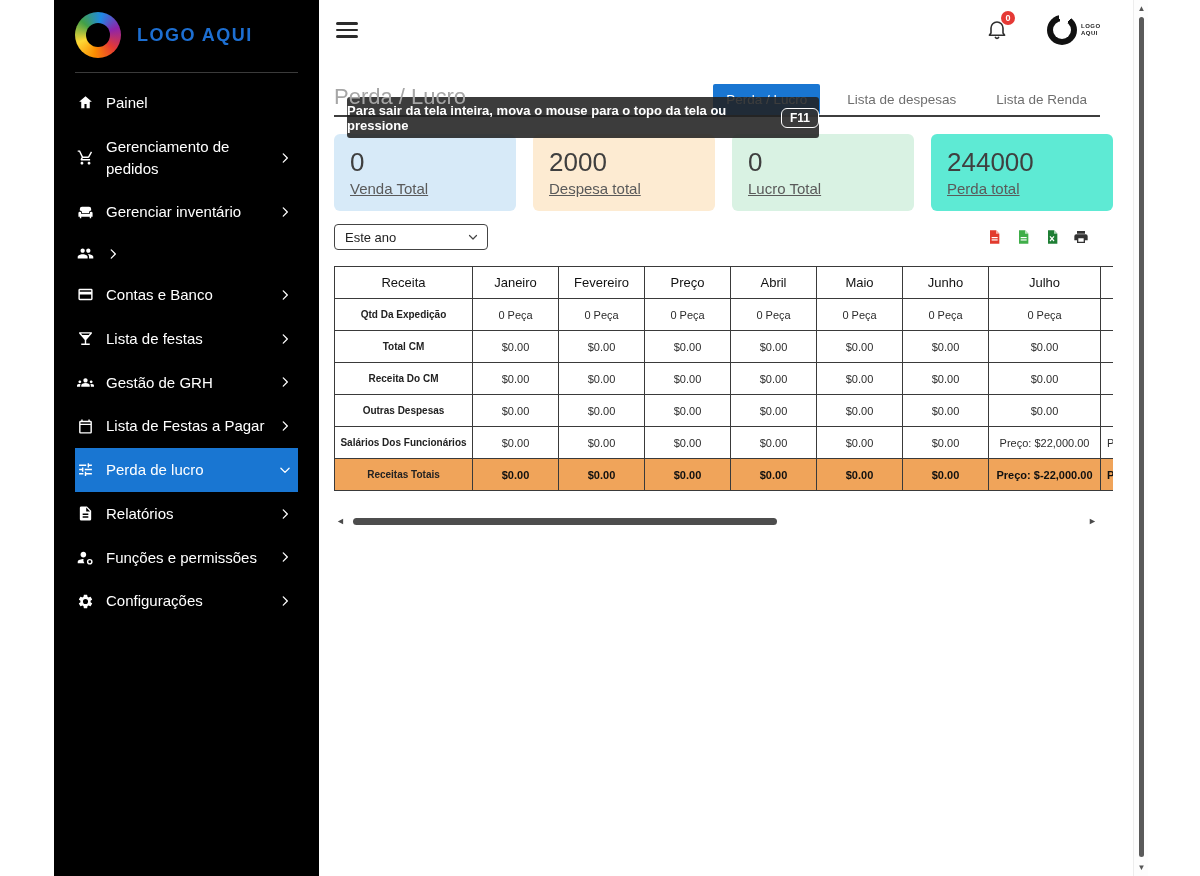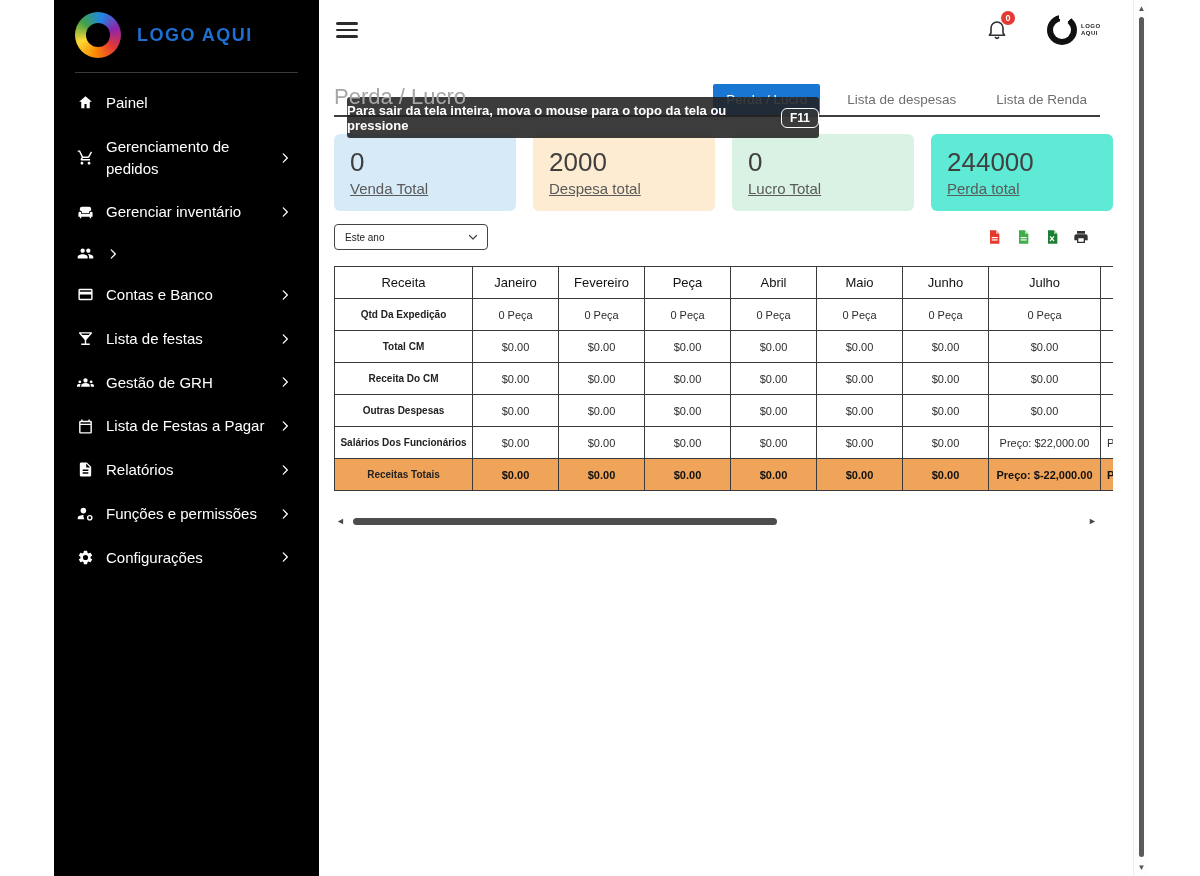--- a/index.html
+++ b/index.html
@@ -60,21 +60,21 @@
 
   .stats-row { display:flex; gap:17px; margin-top:17px; }
   .stat-card { width:182px; height:77px; border-radius:6px; padding:10px 0 10px 16px;
     display:flex; flex-direction:column; justify-content:center; }
   .stat-value { font-size:26px; color:#3f3f3f; font-weight:500; line-height:1.15; }
   .stat-label { font-size:15px; color:#5a5a5a; margin-top:2px;text-decoration:underline; }
 
   .filter-row { display:flex; align-items:center; margin-top:13px; }
   .select { width:154px; height:26px; border:1px solid #444; border-radius:4px; background:#fff;
     display:flex; align-items:center; justify-content:space-between; padding:0 8px 0 10px;
-    font-size:10px; color:#222; cursor:pointer;gap:27px; }
+    font-size:13px; color:#222; cursor:pointer;gap:27px; }
   .select svg { width:12px; height:12px; }
   .filter-spacer { flex:1; }
   .export-icons { display:flex; gap:13px; margin-right:24px; }
   .exp-icon { width:16px; height:16px; cursor:pointer; display:inline-flex; }
   .exp-icon svg { width:16px; height:16px; }
 
   .table-wrap { margin-top:16px; overflow:hidden; width:100%; }
   table.report { border-collapse:collapse; table-layout:fixed; width:878px; }
   table.report th, table.report td { border:1px solid #3a3a3a; text-align:center;
     white-space:nowrap; overflow:hidden; height:32px; padding:2px 3px; }
@@ -195,20 +195,33 @@
         <div class="side-item">
           <span class="side-icon">
             <svg viewBox="0 0 24 24" fill="#fff">
               <path d="M19 4h-1V2h-2v2H8V2H6v2H5a2 2 0 0 0-2 2v14a2 2 0 0 0 2 2h14a2 2 0 0 0 2-2V6a2 2 0 0 0-2-2zm0 16H5V10h14zM5 8V6h14v2z"></path>
             </svg>
           </span>
           <span class="side-label">Lista de Festas a Pagar</span>
           <span class="side-chev">
             <svg viewBox="0 0 24 24">
               <path d="M9 5l7 7-7 7" fill="none" stroke="#fff" stroke-width="2.2" stroke-linecap="round" stroke-linejoin="round"></path>
+            </svg>
+          </span>
+        </div>
+        <div class="side-item" style="background: rgb(25, 118, 210);">
+          <span class="side-icon">
+            <svg viewBox="0 0 24 24" fill="#fff">
+              <path d="M3 17v2h6v-2H3zM3 5v2h10V5H3zm10 16v-2h8v-2h-8v-2h-2v6h2zM7 9v2H3v2h4v2h2V9H7zm14 4v-2H11v2h10zm-6-4h2V7h4V5h-4V3h-2v6z"></path>
+            </svg>
+          </span>
+          <span class="side-label">Perda de lucro</span>
+          <span class="side-chev">
+            <svg viewBox="0 0 24 24">
+              <path d="M5 9l7 7 7-7" fill="none" stroke="#fff" stroke-width="2.2" stroke-linecap="round" stroke-linejoin="round"></path>
             </svg>
           </span>
         </div>
         <div class="side-item">
           <span class="side-icon">
             <svg viewBox="0 0 24 24" fill="#fff">
               <path d="M14 2H6a2 2 0 0 0-2 2v16a2 2 0 0 0 2 2h12a2 2 0 0 0 2-2V8zm2 16H8v-2h8zm0-4H8v-2h8zm-3-5V3.5L18.5 9z"></path>
             </svg>
           </span>
           <span class="side-label">Relatórios</span>
@@ -355,21 +368,21 @@
               <col style="width: 86px;">
               <col style="width: 86px;">
               <col style="width: 112px;">
               <col style="width: 112px;">
             </colgroup>
             <thead>
               <tr>
                 <th>Receita</th>
                 <th>Janeiro</th>
                 <th>Fevereiro</th>
-                <th>Peça</th>
+                <th>Preço</th>
                 <th>Abril</th>
                 <th>Maio</th>
                 <th>Junho</th>
                 <th>Julho</th>
                 <th></th>
               </tr>
             </thead>
             <tbody>
               <tr>
                 <td class="row-label">Qtd Da Expedição</td>

